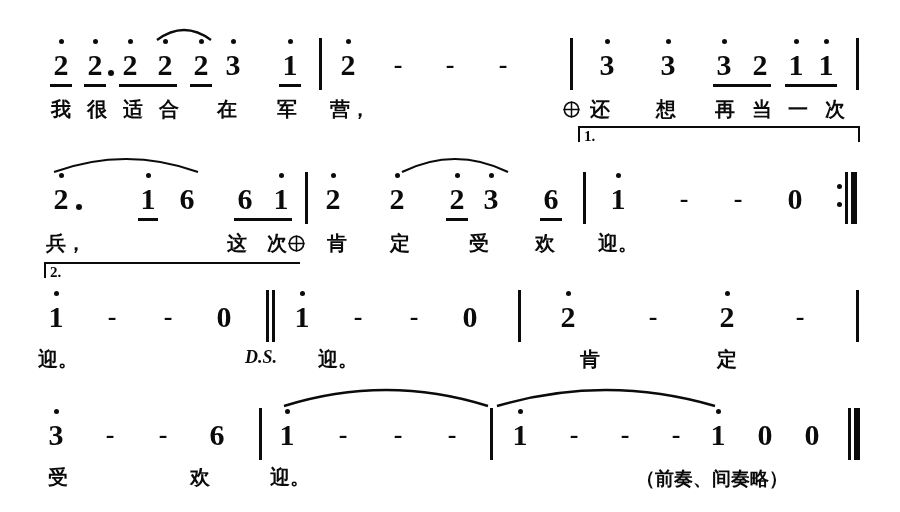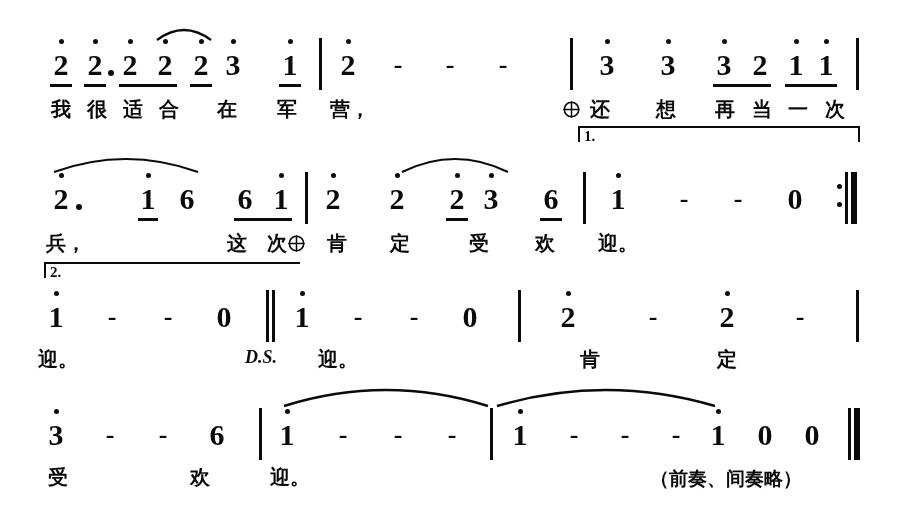--- a/index.html
+++ b/index.html
@@ -343,16 +343,16 @@
       <div class="finalbar" style="left:848px;top:2px;height:52px;width:14px;">
         <i style="left:0;width:2.5px;"></i>
         <i style="left:6px;width:6px;"></i>
       </div>
     </div>
 
     <div class="lyric" style="left:58px;top:88px;"><span>受</span></div>
     <div class="lyric" style="left:200px;top:88px;"><span>欢</span></div>
     <div class="lyric wide" style="left:290px;top:88px;"><span>迎。</span></div>
 
-    <div class="note-text" style="left:650px;top:88px;">（前奏、间奏略）</div>
+    <div class="note-text" style="left:636px;top:88px;">（前奏、间奏略）</div>
   </div>
 
 </div>
 
 </body></html>

